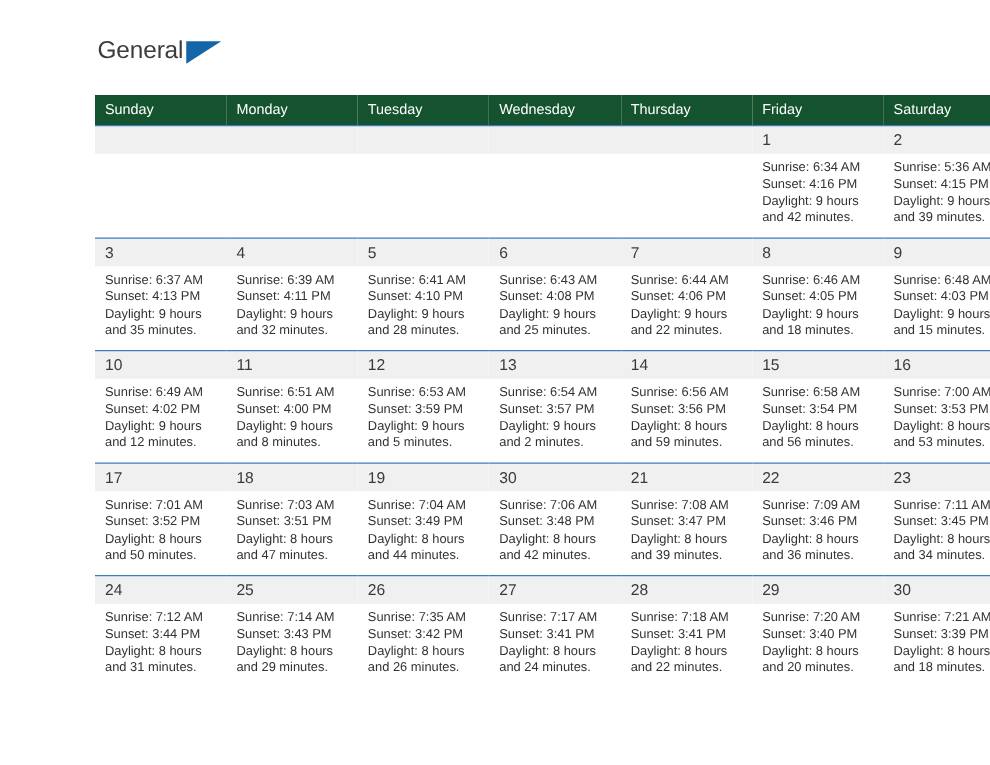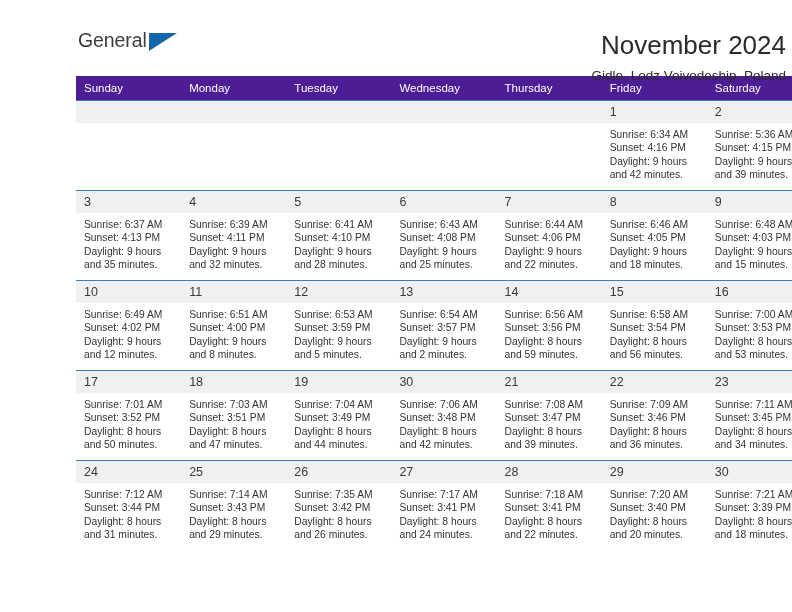--- a/index.html
+++ b/index.html
@@ -83,21 +83,21 @@
   }
 
   
   .calendar {
     width: 736px;
     border-collapse: collapse;
     table-layout: fixed;
     margin-top: 2px;
   }
   .calendar th {
-    background: #4c1d95;
+    background: #14532d;
     color: #ffffff;
     font-size: 11.5px;
     font-weight: normal;
     text-align: left;
     padding: 6px 0 6px 8px;
     height: 20px;
     box-sizing: border-box;
   }
   .calendar td {
     vertical-align: top;
@@ -134,24 +134,20 @@
 
 <div class="page">
 
   <div class="header">
 
     <div class="logo">
       <span class="logo-general">General</span>
       <span class="logo-triangle"></span>
     </div>
 
-    <div class="title-block">
-      <h1 class="cal-title">November 2024</h1>
-      <p class="cal-subtitle">Gidle, Lodz Voivodeship, Poland</p>
-    </div>
 
   </div>
 
   <table class="calendar">
     <thead>
       <tr id="weekday-row">
           <th>Sunday</th>
           <th>Monday</th>
           <th>Tuesday</th>
           <th>Wednesday</th>

